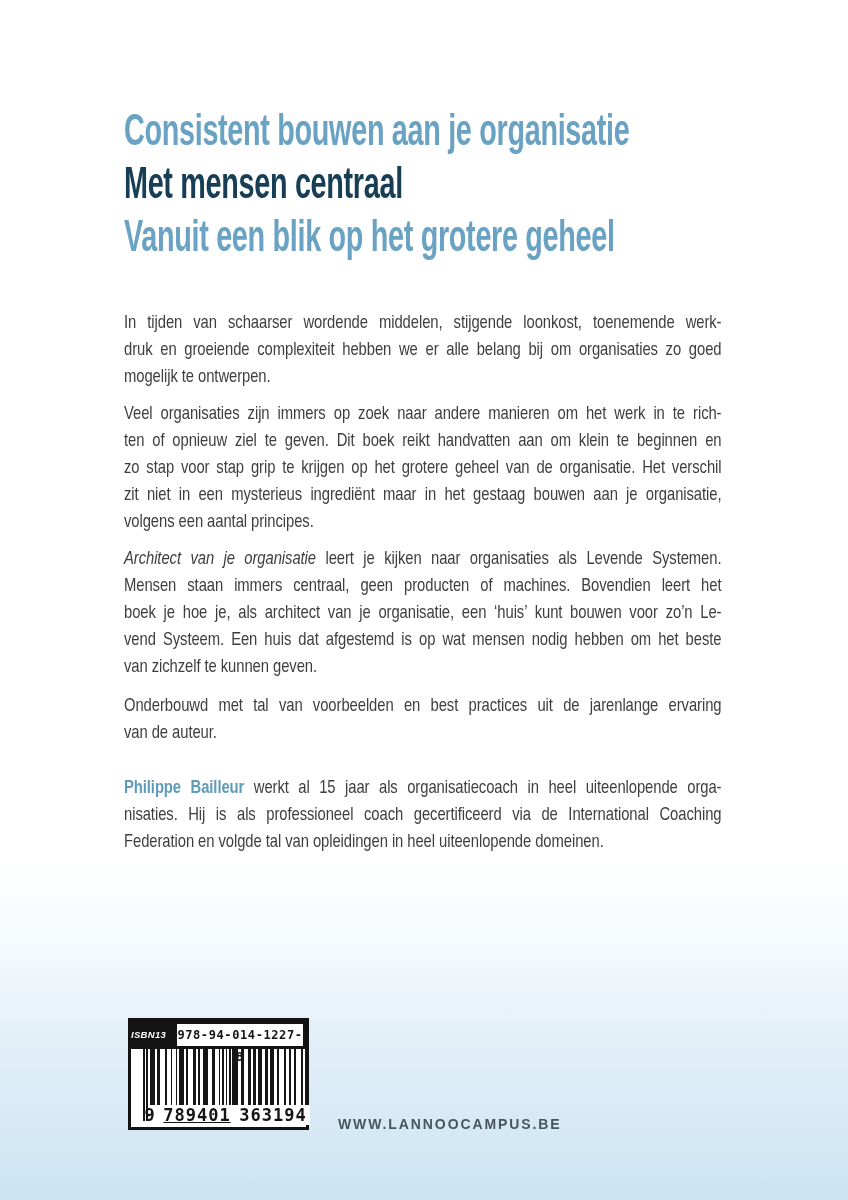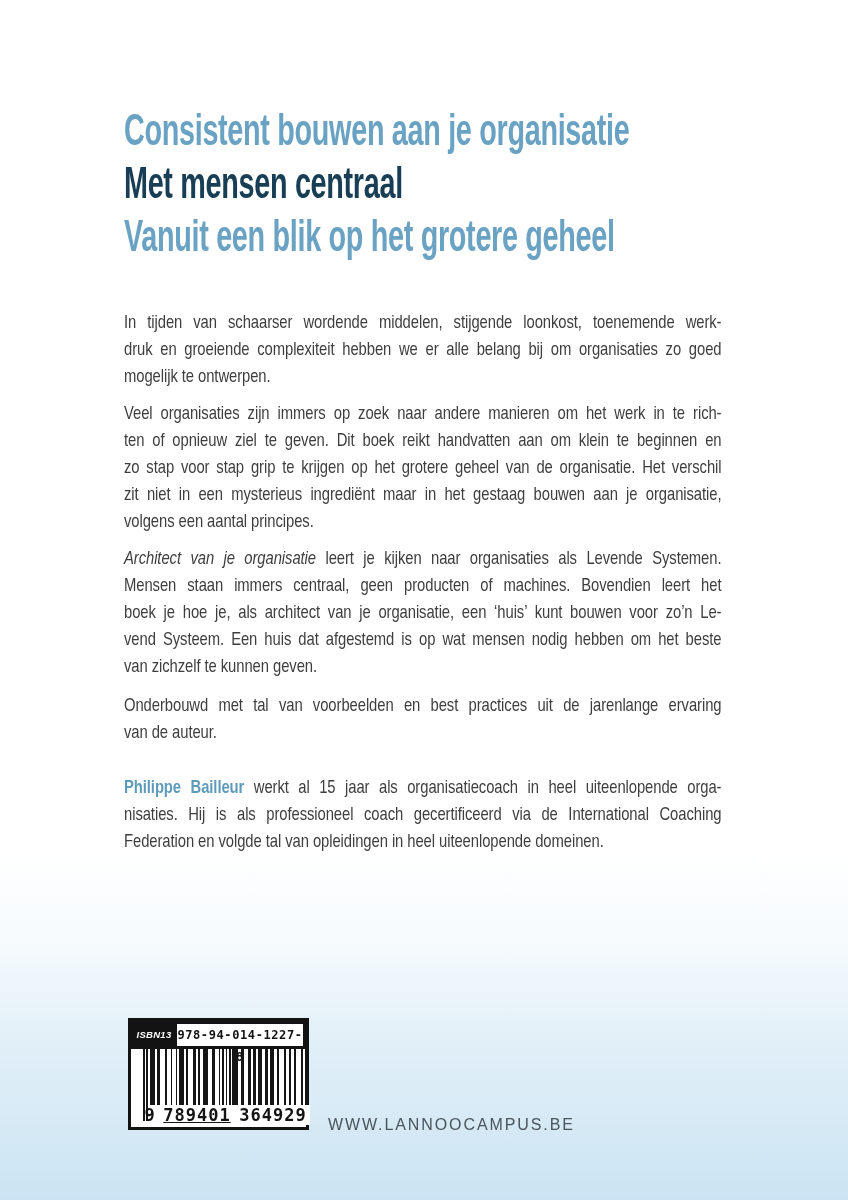--- a/index.html
+++ b/index.html
@@ -25,39 +25,39 @@
   .cline{white-space:nowrap;text-align:justify;text-align-last:justify;height:27px;}
   .cline.last{text-align-last:left;}
   .it{font-style:italic;}
   .nm{color:#5e9bba;font-weight:bold;}
 
   
   .barcode{position:absolute;left:128px;top:1018px;width:175px;height:106px;
            background:#ffffff;border:3px solid #131313;}
   .bc-head{position:absolute;left:0;top:0;right:0;height:28px;background:#131313;}
   .bc-label{position:absolute;left:0;top:0;width:46px;height:28px;color:#ffffff;
-            font-size:9.5px;font-weight:bold;font-style:italic;line-height:28px;text-align:center;
+            font-size:9.5px;font-weight:bold;font-style:italic;line-height:28px;text-align:left;
             letter-spacing:0.3px;}
   .bc-num{position:absolute;left:46px;top:3px;right:3px;height:22px;background:#ffffff;
           font-family:"DejaVu Sans Mono",monospace;font-size:12px;font-weight:bold;
           line-height:22px;text-align:center;letter-spacing:0.6px;color:#141414;}
   .bars{position:absolute;left:12px;top:28px;display:flex;z-index:1;}
   .m{width:1.72px;height:56px;flex:none;}
   .m.b{background:#161616;}
   .m.b.g{height:72px;}
   .bc-digits{position:absolute;left:12px;bottom:2px;height:20px;width:163px;z-index:2;
              font-family:"DejaVu Sans Mono",monospace;font-weight:bold;font-size:17px;
              line-height:20px;color:#141414;}
   .bc-digits span{position:absolute;bottom:0;letter-spacing:1px;text-align:center;}
   .d9{left:0;width:14px;}
   .g1{left:19px;width:70px;background:#ffffff;text-decoration:underline;}
   .g2{left:93px;width:74px;background:#ffffff;}
 
   
-  .website{position:absolute;left:328px;top:1116px;font-size:16px;font-weight:normal;
+  .website{position:absolute;left:338px;top:1116px;font-size:14px;font-weight:bold;
            letter-spacing:1.9px;color:#4a545c;}
 </style>
 </head>
 <body>
 
 <div class="page">
 
   <div class="heads">
       <div class="hline light">Consistent bouwen aan je organisatie</div>
       <div class="hline dark">Met mensen centraal</div>
@@ -193,19 +193,19 @@
         <div class="m"></div>
         <div class="m"></div>
         <div class="m"></div>
         <div class="m b g"></div>
         <div class="m"></div>
         <div class="m b g"></div>
       </div>
     <div class="bc-digits">
       <span class="d9">9</span>
       <span class="g1">789401</span>
-      <span class="g2">364929</span>
+      <span class="g2">363194</span>
     </div>
   </div>
 
   <div class="website">WWW.LANNOOCAMPUS.BE</div>
 
 </div>
 
 </body></html>

